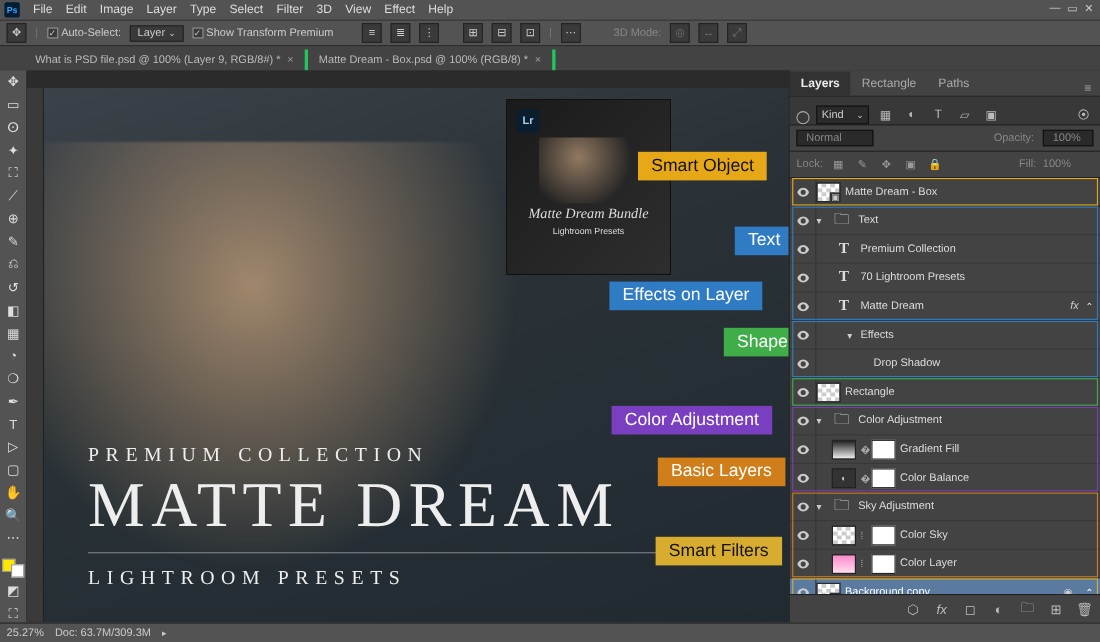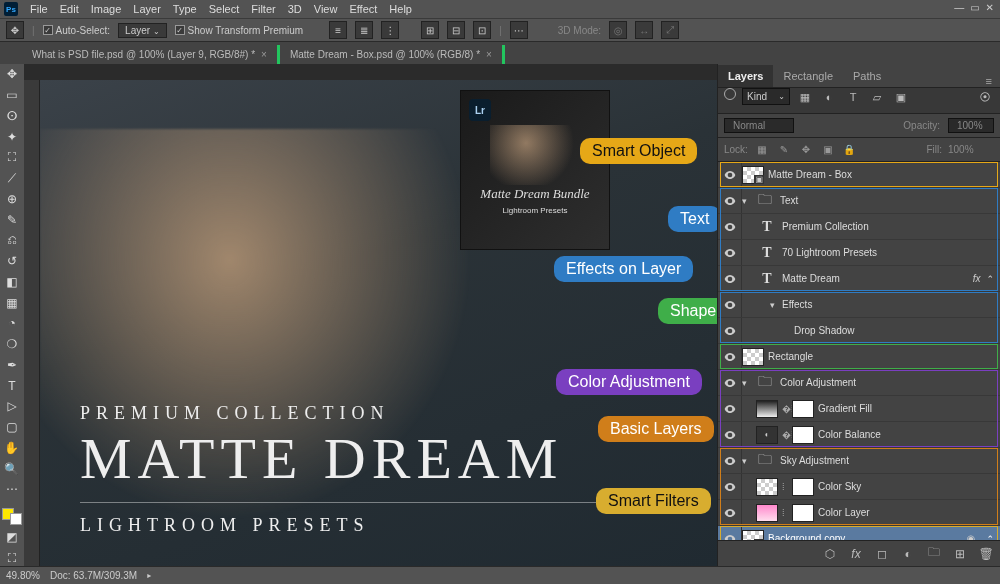--- a/index.html
+++ b/index.html
@@ -30,27 +30,27 @@
   .box-mock { position:absolute; top:10px; left:420px; width:150px; height:160px; background:linear-gradient(135deg,#1a1a1a,#2e2e2e); border:1px solid #111; display:flex;flex-direction:column;align-items:center;justify-content:center;color:#ddd; }
   .box-mock .lr { width:22px;height:22px;background:#0a1e2e;color:#aad0f0;display:flex;align-items:center;justify-content:center;font-size:10px;font-weight:bold;border-radius:4px;position:absolute;top:8px;left:8px; }
   .box-mock .thumb { position:absolute; top:34px; width:90px; height:60px; background:radial-gradient(circle at 40% 30%, rgba(220,180,140,0.6), rgba(30,30,30,0) 70%); }
   .box-mock .t1 { margin-top:60px; font-family:cursive; font-size:13px; font-style:italic; }
   .box-mock .t2 { font-size:8px; margin-top:4px; }
   .typo { position:absolute; bottom:30px; left:40px; color:#eee; text-align:left; width:560px; }
   .typo .sub1 { font-size:18px; letter-spacing:6px; font-family:Georgia,serif; margin-bottom:6px; }
   .typo .main { font-size:58px; letter-spacing:6px; font-family:Georgia,serif; font-weight:400; line-height:1; }
   .typo .hr { height:1px; background:rgba(255,255,255,0.4); margin:14px 0 12px; width:520px; }
   .typo .sub2 { font-size:18px; letter-spacing:6px; font-family:Georgia,serif; }
-  .annot { position:absolute; padding:4px 12px; font-size:16px; color:#111; font-family:"Segoe UI",Arial,sans-serif;border-radius:10px; }
+  .annot { position:absolute; padding:4px 12px; font-size:16px; color:#111; font-family:"Segoe UI",Arial,sans-serif; }
   .panel { width:283px; background:#434343; display:flex; flex-direction:column; border-left:1px solid #222; }
   .panel-tabs { height:24px; display:flex; align-items:flex-end; font-size:11px; border-bottom:1px solid #222; }
   .panel-tabs .ptab { padding:5px 10px; color:#aaa; }
   .panel-tabs .ptab.active { background:#323232; color:#eee; font-weight:bold; }
   .panel-tabs .menu { margin-left:auto; padding:0 8px; color:#aaa; }
-  .filter-row { height:26px; background:#383838; display:flex; align-items:flex-start; padding:0 6px; gap:6px; border-bottom:1px solid #222; }
+  .filter-row { height:26px; background:#383838; display:flex; align-items:flex-end; padding:0 6px; gap:6px; border-bottom:1px solid #222; }
   .filter-row .search { width:12px;height:12px;border:1.5px solid #aaa;border-radius:50%;position:relative; }
   .filter-row .kind { flex:0 0 48px; background:#2a2a2a; border:1px solid #111; padding:2px 4px; font-size:10px; color:#ccc; display:flex;align-items:center;justify-content:space-between; }
   .filter-row .ficon { width:18px;height:18px;display:flex;align-items:center;justify-content:center;color:#bbb;font-size:11px; }
   .blend-row { height:24px; display:flex; align-items:center; padding:0 6px; gap:8px; font-size:10px; color:#888; border-bottom:1px solid #222; }
   .blend-row .sel { background:#2a2a2a;border:1px solid #111;padding:1px 8px; flex:0 0 70px; color:#888; }
   .lock-row { height:24px; display:flex; align-items:center; padding:0 6px; gap:6px; font-size:10px; color:#888; border-bottom:1px solid #222; }
   .lock-row .licon { width:16px;height:16px;display:flex;align-items:center;justify-content:center;color:#999;font-size:10px; }
   .layers { flex:1; overflow:auto; }
   .layer { display:flex; align-items:center; min-height:26px; border-bottom:1px solid #383838; font-size:10px; color:#ddd; position:relative; }
   .layer.selected { background:#5a7aa0; color:#fff; }
@@ -413,16 +413,16 @@
       <span class="ficon">◻</span>
       <span class="ficon">◐</span>
       <span class="ficon">🗀</span>
       <span class="ficon">⊞</span>
       <span class="ficon">🗑</span>
     </div>
   </div>
 </div>
 
 <div class="statusbar">
-  <span>49.80%</span>
+  <span>25.27%</span>
   <span>Doc: 63.7M/309.3M</span>
   <span style="font-size:8px">▸</span>
 </div>
 
 </body></html>

